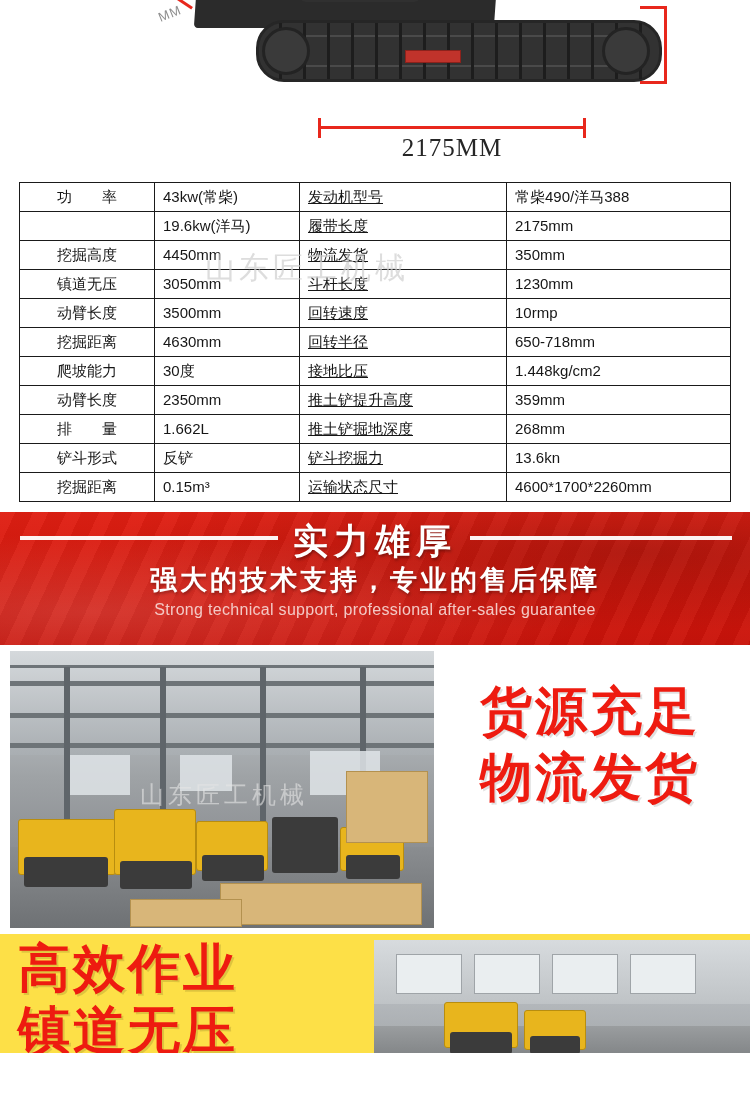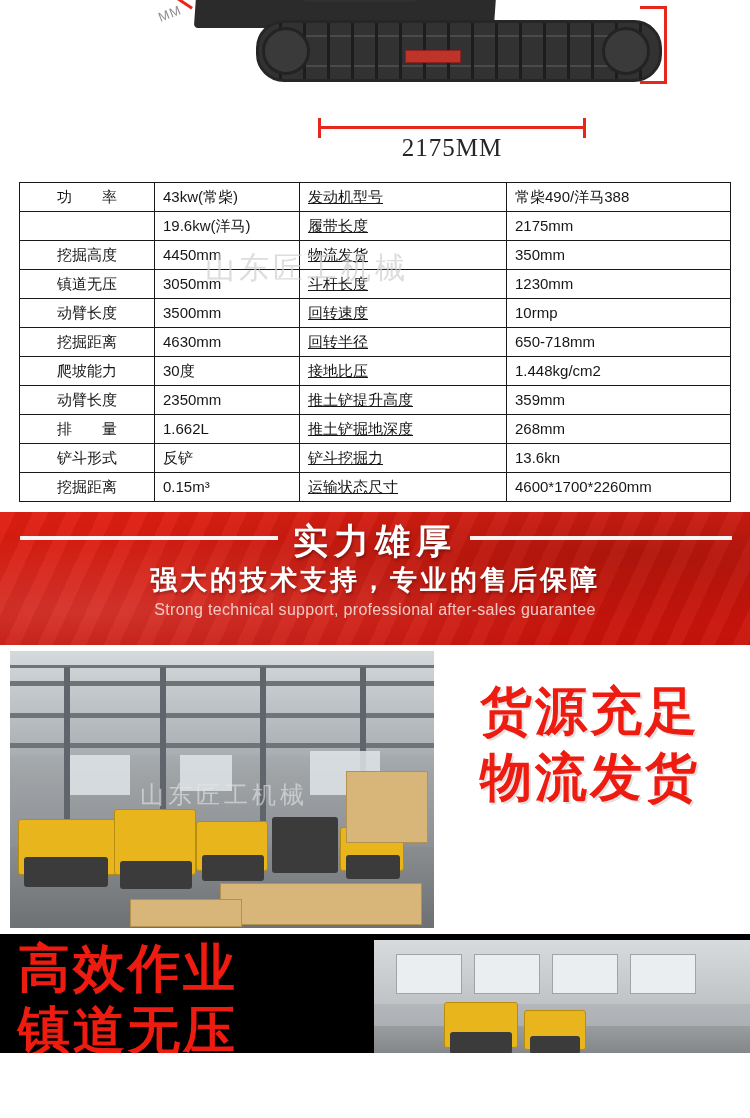--- a/index.html
+++ b/index.html
@@ -164,21 +164,21 @@
   .red-claims{
     position:absolute;left:440px;top:34px;width:300px;text-align:center;
   }
   .red-claims .line{
     font-size:52px;line-height:66px;color:#ee1b10;font-weight:bold;letter-spacing:3px;
     text-shadow:2px 2px 0 rgba(0,0,0,.12);
     font-family:"Liberation Serif","DejaVu Serif",serif;
   }
 
   
-  .photo-row2{position:relative;width:750px;height:119px;background:#000000;overflow:hidden;}
+  .photo-row2{position:relative;width:750px;height:119px;background:#fde047;overflow:hidden;}
   .left-claims{
     position:absolute;left:18px;top:4px;width:330px;
   }
   .left-claims .line{
     font-size:52px;line-height:62px;color:#ee1b10;font-weight:bold;letter-spacing:3px;
     text-shadow:2px 2px 0 rgba(0,0,0,.12);
     font-family:"Liberation Serif","DejaVu Serif",serif;
   }
   .shed{
     position:absolute;left:374px;top:6px;width:376px;height:113px;overflow:hidden;

